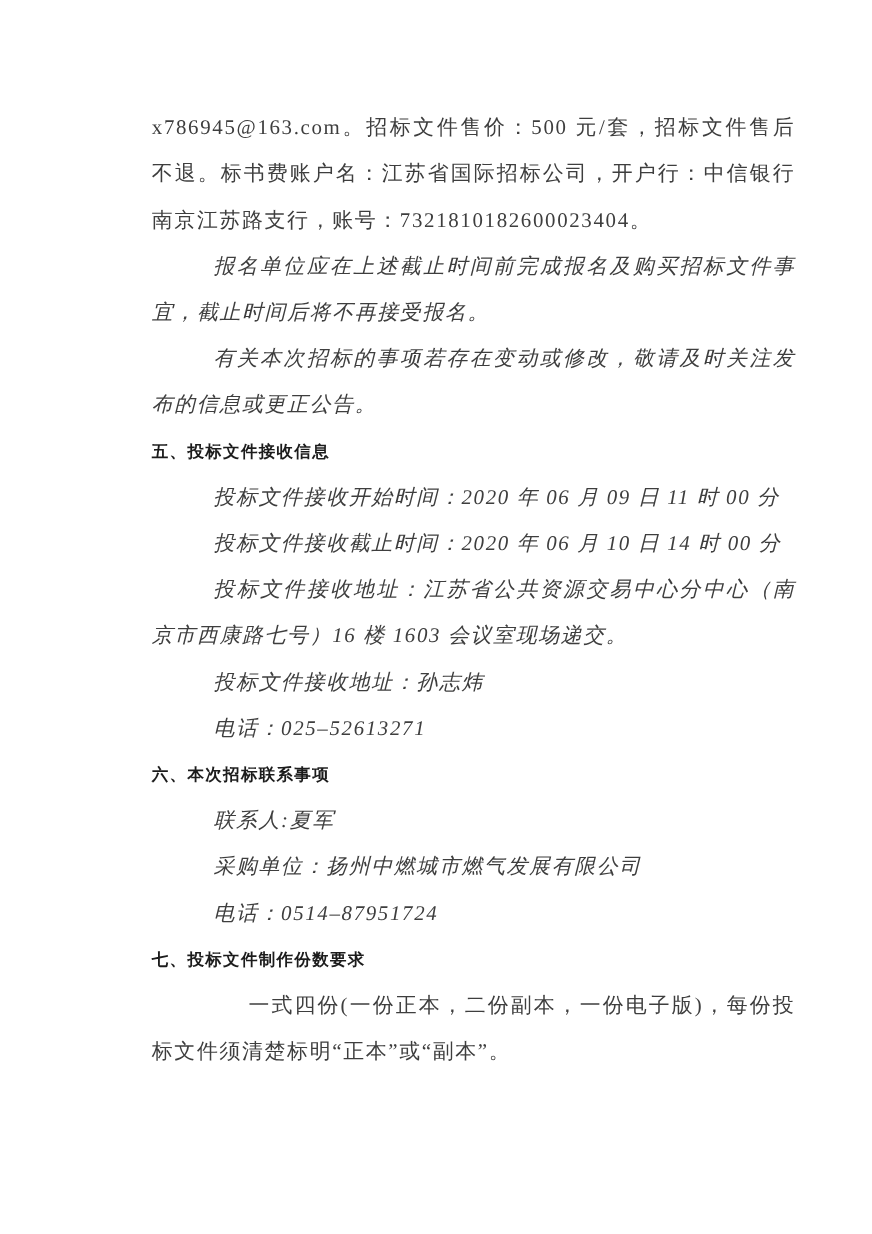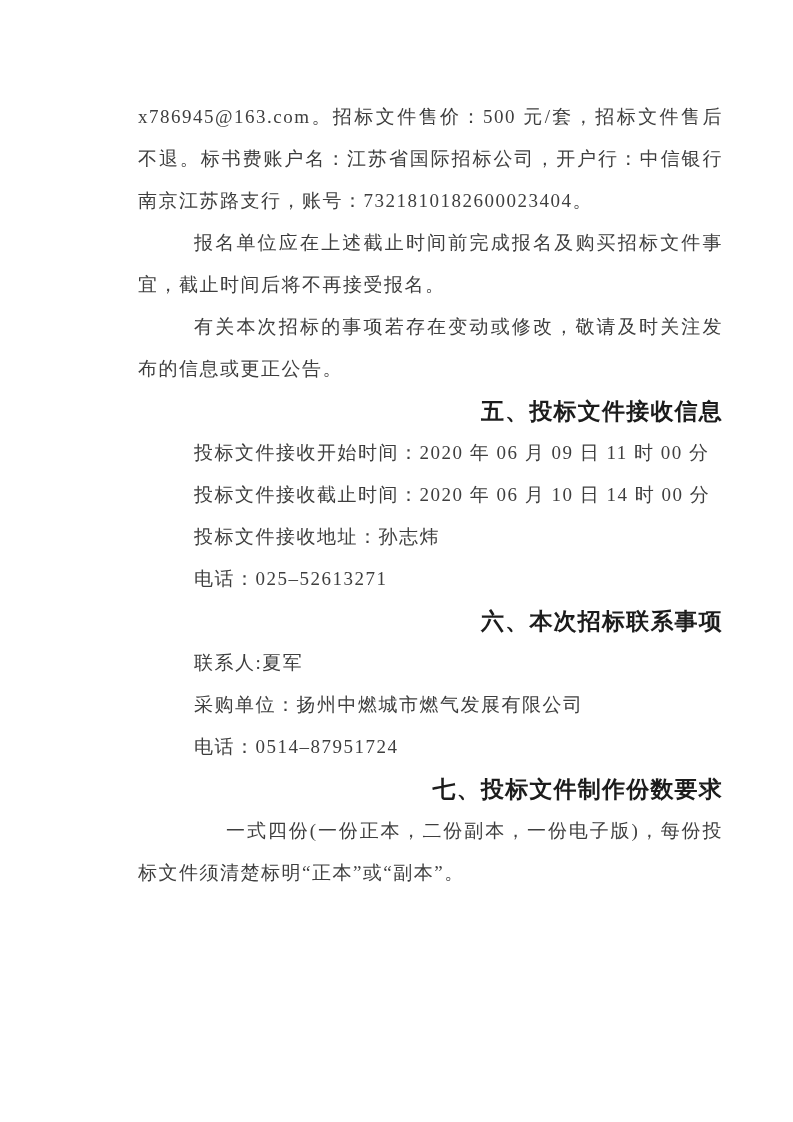--- a/index.html
+++ b/index.html
@@ -22,52 +22,54 @@
     font-family: "Liberation Serif", "DejaVu Serif", serif;
     font-size: 19px;
     line-height: 42px;
     color: var(--body-color, #3e3e3e);
     text-align: justify;
     text-justify: inter-character;
     letter-spacing: 1.5px;
   }
   .ind {
     text-indent: 56px;
+    font-style: italic;
   }
   .ind2 {
     text-indent: 88px;
   }
   .heading {
     margin: 0;
     font-family: "Liberation Sans", "DejaVu Sans", sans-serif;
-    font-size: 23px;
+    font-size: 15px;
     font-weight: 700;
     line-height: 42px;
     letter-spacing: 1.2px;
     color: var(--heading-color, #1c1c1c);
-    text-align: right;
+    text-align: left;
   }
 </style>
 </head>
 <body>
 
 <div class="page">
 
   <p class="para">x786945@163.com。招标文件售价：500 元/套，招标文件售后不退。标书费账户名：江苏省国际招标公司，开户行：中信银行南京江苏路支行，账号：7321810182600023404。</p>
 
   <p class="para ind">报名单位应在上述截止时间前完成报名及购买招标文件事宜，截止时间后将不再接受报名。</p>
 
   <p class="para ind">有关本次招标的事项若存在变动或修改，敬请及时关注发布的信息或更正公告。</p>
 
   <h2 class="heading">五、投标文件接收信息</h2>
 
   <p class="para ind">投标文件接收开始时间：2020 年 06 月 09 日 11 时 00 分</p>
 
   <p class="para ind">投标文件接收截止时间：2020 年 06 月 10 日 14 时 00 分</p>
 
+  <p class="para ind">投标文件接收地址：江苏省公共资源交易中心分中心（南京市西康路七号）16 楼 1603 会议室现场递交。</p>
 
   <p class="para ind">投标文件接收地址：孙志炜</p>
 
   <p class="para ind">电话：025–52613271</p>
 
 
   <h2 class="heading">六、本次招标联系事项</h2>
 
   <p class="para ind">联系人:夏军</p>
 

